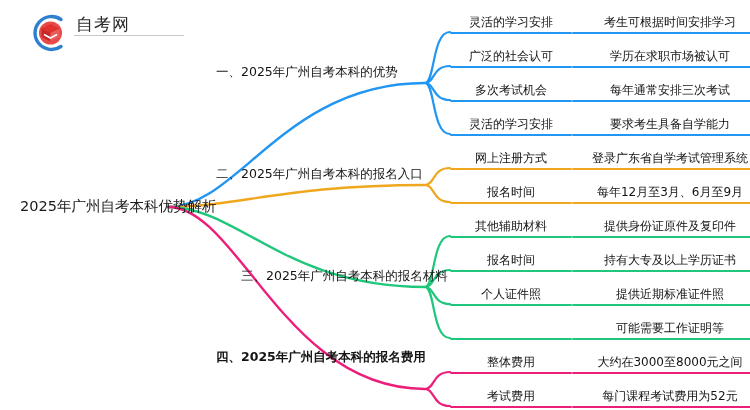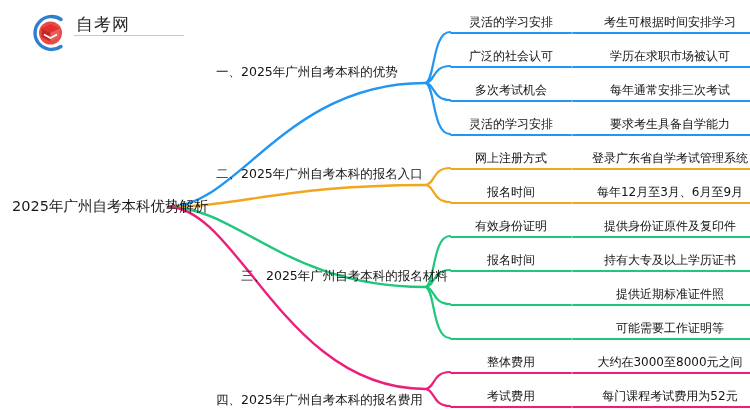--- a/index.html
+++ b/index.html
@@ -55,21 +55,21 @@
     font-size: 9.5px;
     color: #7a7a7a;
     letter-spacing: 0.4px;
     line-height: 12px;
     padding-left: 1px;
   }
 
   
   .root-title {
     position: absolute;
-    left: 12px;
+    left: 20px;
     top: 197px;
     font-size: 14.5px;
     color: #1a1a1a;
     white-space: nowrap;
     line-height: 18px;
   }
 
   
   #wires {
     position: absolute;
@@ -187,42 +187,43 @@
         <div class="leaf-underline" style="left: 122px; width: 188px; background: rgb(240, 167, 30);"></div>
       </div>
       <div class="leaf-row" style="left: 450px; top: 184px; width: 318px;">
         <div class="leaf-cell col-a">报名时间</div>
         <div class="leaf-cell col-b" style="width: 196px;">每年12月至3月、6月至9月</div>
         <div class="leaf-underline" style="left: 0px; width: 122px; background: rgb(240, 167, 30);"></div>
         <div class="leaf-underline" style="left: 122px; width: 188px; background: rgb(240, 167, 30);"></div>
       </div>
       <div class="branch-label" style="left: 216px; top: 268px; margin-left: 25px;">三、2025年广州自考本科的报名材料</div>
       <div class="leaf-row" style="left: 450px; top: 218px; width: 318px;">
-        <div class="leaf-cell col-a">有效身份证明</div>
+        <div class="leaf-cell col-a">其他辅助材料</div>
         <div class="leaf-cell col-b" style="width: 196px;">提供身份证原件及复印件</div>
         <div class="leaf-underline" style="left: 0px; width: 122px; background: rgb(30, 199, 123);"></div>
         <div class="leaf-underline" style="left: 122px; width: 188px; background: rgb(30, 199, 123);"></div>
       </div>
       <div class="leaf-row" style="left: 450px; top: 252px; width: 318px;">
         <div class="leaf-cell col-a">报名时间</div>
         <div class="leaf-cell col-b" style="width: 196px;">持有大专及以上学历证书</div>
         <div class="leaf-underline" style="left: 0px; width: 122px; background: rgb(30, 199, 123);"></div>
         <div class="leaf-underline" style="left: 122px; width: 188px; background: rgb(30, 199, 123);"></div>
       </div>
       <div class="leaf-row" style="left: 450px; top: 286px; width: 318px;">
+        <div class="leaf-cell col-a">个人证件照</div>
         <div class="leaf-cell col-b" style="width: 196px;">提供近期标准证件照</div>
         <div class="leaf-underline" style="left: 0px; width: 122px; background: rgb(30, 199, 123);"></div>
         <div class="leaf-underline" style="left: 122px; width: 188px; background: rgb(30, 199, 123);"></div>
       </div>
       <div class="leaf-row" style="left: 450px; top: 320px; width: 318px;">
         <div class="leaf-cell col-b" style="width: 196px;">可能需要工作证明等</div>
         <div class="leaf-underline" style="left: 0px; width: 122px; background: rgb(30, 199, 123);"></div>
         <div class="leaf-underline" style="left: 122px; width: 188px; background: rgb(30, 199, 123);"></div>
       </div>
-      <div class="branch-label" style="left: 216px; top: 392px;">四、2025年广州自考本科的报名费用</div>
+      <div class="branch-label" style="left: 216px; top: 349px; font-weight: bold;">四、2025年广州自考本科的报名费用</div>
       <div class="leaf-row" style="left: 450px; top: 354px; width: 318px;">
         <div class="leaf-cell col-a">整体费用</div>
         <div class="leaf-cell col-b" style="width: 196px;">大约在3000至8000元之间</div>
         <div class="leaf-underline" style="left: 0px; width: 122px; background: rgb(236, 30, 121);"></div>
         <div class="leaf-underline" style="left: 122px; width: 188px; background: rgb(236, 30, 121);"></div>
       </div>
       <div class="leaf-row" style="left: 450px; top: 388px; width: 318px;">
         <div class="leaf-cell col-a">考试费用</div>
         <div class="leaf-cell col-b" style="width: 196px;">每门课程考试费用为52元</div>
         <div class="leaf-underline" style="left: 0px; width: 122px; background: rgb(236, 30, 121);"></div>

